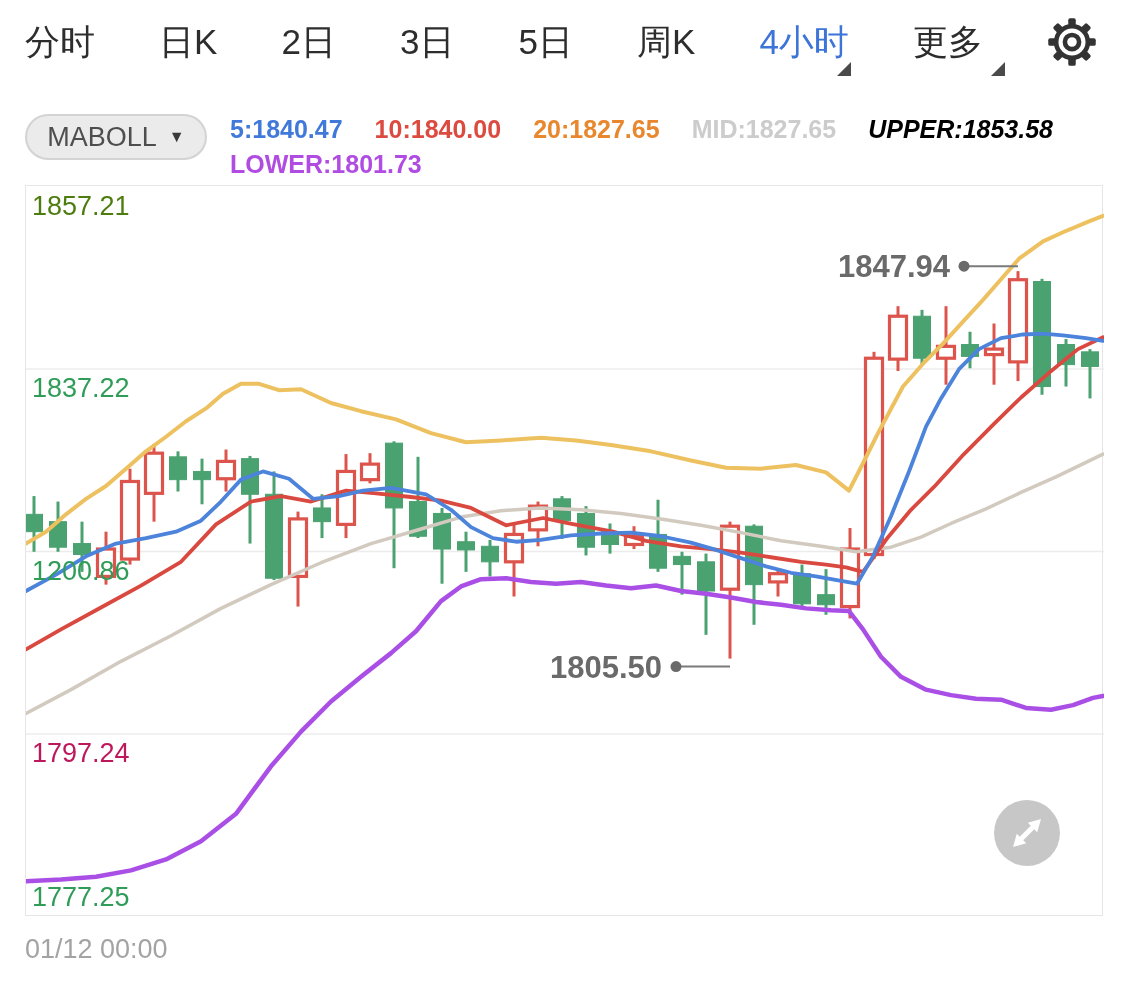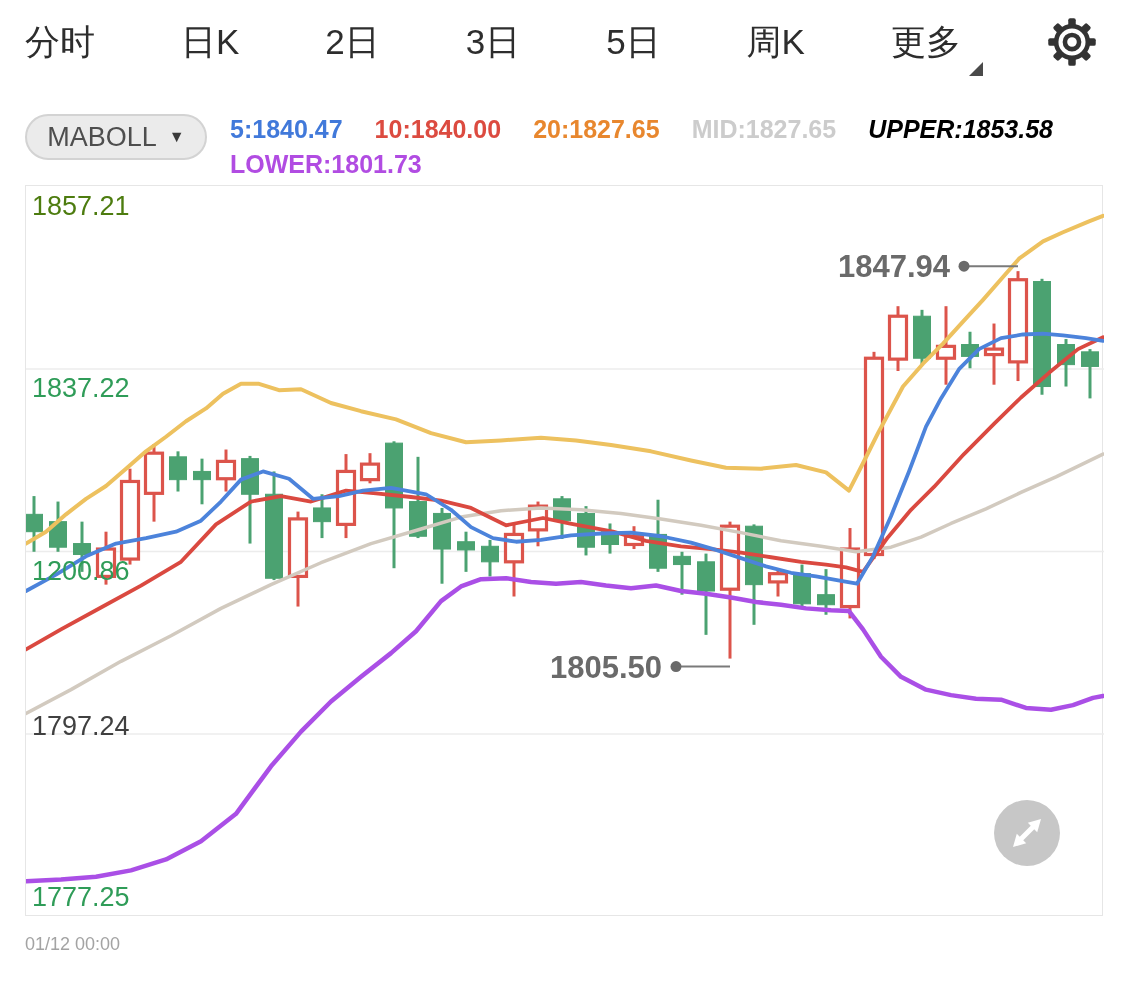--- a/index.html
+++ b/index.html
@@ -32,40 +32,44 @@
   .ind-row { display:flex; gap:32px; font-size:25px; font-weight:bold;
     line-height:34px; white-space:nowrap; }
   .ind-row.second { margin-top:1px; }
 
   
   .chart-wrap { position:absolute; left:25px; top:185px; width:1078px; height:731px;
     border:1px solid #e6e6e6; }
   .chart-wrap svg { position:absolute; left:0; top:0; }
   .y-label { position:absolute; left:6px; font-size:27px; line-height:28px;
     pointer-events:none; }
-  .x-axis-label { position:absolute; left:25px; top:934px; font-size:18px;
+  .x-axis-label { position:absolute; left:25px; top:934px; font-size:27px;
     color:#a3a3a3; }
 
   
   .expand-btn { position:absolute; left:994px; top:800px; width:66px; height:66px;
     border-radius:50%; background:#c7c7c7; cursor:pointer;
     display:flex; align-items:center; justify-content:center; }
 </style>
 </head>
 <body>
 
 <div id="app">
 
   <div class="tabbar">
     <div class="tab" style="color: rgb(45, 45, 45);"><span>分时</span></div>
     <div class="tab" style="color: rgb(45, 45, 45);"><span>日K</span></div>
     <div class="tab" style="color: rgb(45, 45, 45);"><span>2日</span></div>
     <div class="tab" style="color: rgb(45, 45, 45);"><span>3日</span></div>
     <div class="tab" style="color: rgb(45, 45, 45);"><span>5日</span></div>
     <div class="tab" style="color: rgb(45, 45, 45);"><span>周K</span></div>
+    <div class="tab active" style="color: rgb(61, 116, 216);">
+      <span>4小时</span>
+      <i class="tri tri-inside"></i>
+    </div>
     <div class="tab" style="color: rgb(45, 45, 45);">
       <span>更多</span>
       <i class="tri tri-outside"></i>
     </div>
     <div class="gear-btn">
       <svg width="50" height="50" viewBox="0 0 24 24">
         <g id="gear-teeth" fill="#333333">
             <rect x="10.2" y="0.6" width="3.6" height="5" rx="0.9" transform="rotate(0 12 12)"></rect>
             <rect x="10.2" y="0.6" width="3.6" height="5" rx="0.9" transform="rotate(45 12 12)"></rect>
             <rect x="10.2" y="0.6" width="3.6" height="5" rx="0.9" transform="rotate(90 12 12)"></rect>
@@ -203,21 +207,21 @@
         <line x1="938" x2="992" y1="80.13106553276617" y2="80.13106553276617" stroke="#7a7a7a" stroke-width="2"></line>
         <circle cx="938" cy="80.13106553276617" r="5.5" fill="#6a6a6a"></circle>
         <text x="924" y="91.13106553276617" text-anchor="end" fill="#6a6a6a" font-size="31" font-weight="bold" font-family="&quot;Liberation Sans&quot;,&quot;DejaVu Sans&quot;,sans-serif">1847.94</text>
         <line x1="650" x2="704" y1="480.5897948974488" y2="480.5897948974488" stroke="#7a7a7a" stroke-width="2"></line>
         <circle cx="650" cy="480.5897948974488" r="5.5" fill="#6a6a6a"></circle>
         <text x="636" y="491.5897948974488" text-anchor="end" fill="#6a6a6a" font-size="31" font-weight="bold" font-family="&quot;Liberation Sans&quot;,&quot;DejaVu Sans&quot;,sans-serif">1805.50</text>
       </svg>
     <div class="y-label" style="top: 5.5px; color: #4d7c0f;">1857.21</div>
     <div class="y-label" style="top: 188px; color: rgb(47, 156, 88);">1837.22</div>
     <div class="y-label" style="top: 370.5px; color: rgb(47, 156, 88);">1200.86</div>
-    <div class="y-label" style="top: 526px; color: #404040;">1797.24</div>
+    <div class="y-label" style="top: 553px; color: #be185d;">1797.24</div>
     <div class="y-label" style="top: 696.5px; color: rgb(47, 156, 88);">1777.25</div>
   </div>
 
   <div class="x-axis-label">01/12 00:00</div>
 
   <div class="expand-btn">
     <svg width="66" height="66" viewBox="0 0 66 66">
       <line x1="25" y1="41" x2="41" y2="25" stroke="#ffffff" stroke-width="5" stroke-linecap="round"></line>
       <polygon points="47,19 43.2,32.2 33.8,22.8" fill="#ffffff"></polygon>
       <polygon points="19,47 32.2,43.2 22.8,33.8" fill="#ffffff"></polygon>

